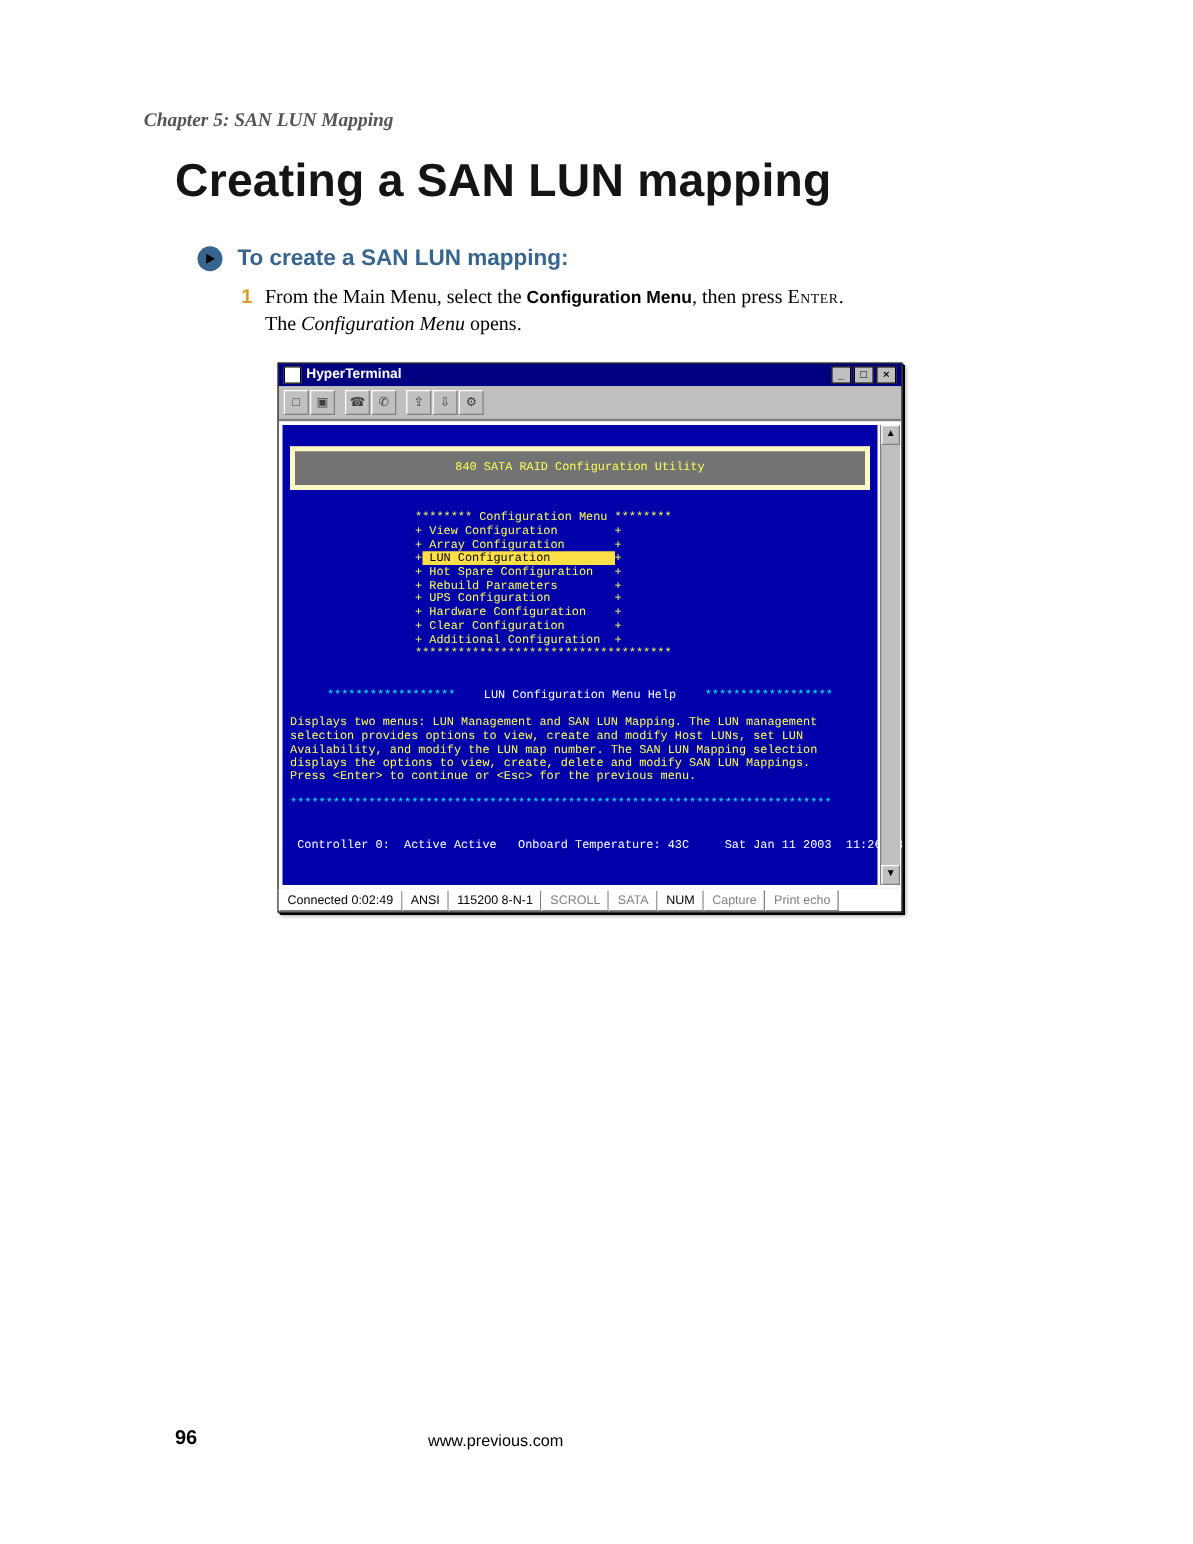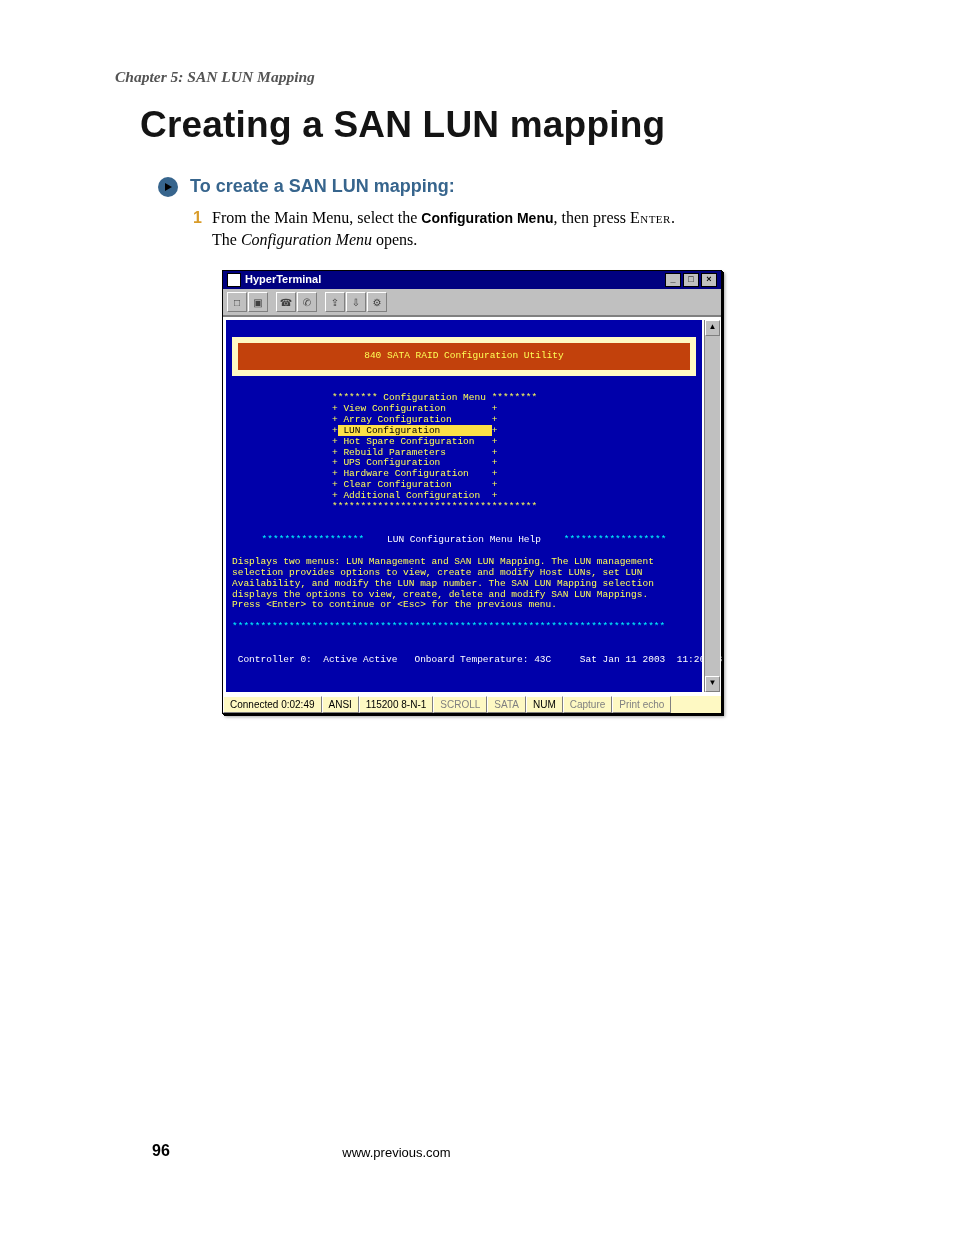--- a/index.html
+++ b/index.html
@@ -9,21 +9,21 @@
     width: 954px;
     height: 1235px;
     font-family: Arial, Helvetica, sans-serif;
     color: #000;
   }
   .page {
     position: relative;
     width: 793px;
     height: 1235px;
     box-sizing: border-box;
-    padding: 68px 90px 0 120px;
+    padding: 88px 90px 0 120px;
   }
   .chapter {
     font-style: italic;
     font-weight: bold;
     color: #545454;
     font-size: 15.5px;
     margin: 0 0 18px -5px;
     font-family: "Times New Roman", Georgia, serif;
   }
   .title {
@@ -136,38 +136,38 @@
     color: #ffff55;
     font-family: "Courier New", monospace;
     font-size: 9.5px;
     line-height: 1.15;
     padding: 6px 6px 4px 6px;
     margin-right:16px;
     min-height: 330px;
     white-space: pre;
   }
   .term .hdr-box {
-    background:#c2410c; color:#ffff55;
-    border:6px solid #fef9c3;
+    background:#737373; color:#ffff55;
+    border:4px solid #fef9c3;
     padding: 8px 4px;
     text-align:center;
     margin-bottom: 6px;
     font-family: Liberation Mono, monospace;
   }
   .term .menu-sec { padding-left: 100px; }
   .term .menu-line { color:#ffff55; }
   .term .hl { background:#fde047; color:#000; }
   .term .help-title { text-align:center; color:#ffffff; }
   .term .help-body { color:#ffff55; }
   .term .status { color:#ffffff; }
   .term .stars { color:#00ffff; }
   .statusbar {
     font-family: Tahoma, Arial, sans-serif;
     font-size: 10px;
-    background:#fef9c3;
+    background:#ffffff;
     border-top:1px solid #fff;
     display:flex;
   }
   .sb-cell {
     padding: 2px 6px;
     border: 1px solid #808080;
     border-top-color:#fff; border-left-color:#fff;
     color:#000;
   }
   .sb-cell.dim { color:#808080; }
@@ -175,21 +175,21 @@
     position: absolute;
     left: 0; right:0;
     bottom: 75px;
     display:flex;
     justify-content: center;
     font-family: Arial, sans-serif;
     font-size: 13px;
   }
   .page-num {
     position:absolute;
-    left: 152px;
+    left: 140px;
     bottom: 75px;
     font-weight: bold;
     font-size: 16px;
   }
 </style>
 </head>
 <body>
 
 <div class="page">
   <div class="chapter">Chapter 5: SAN LUN Mapping</div>

